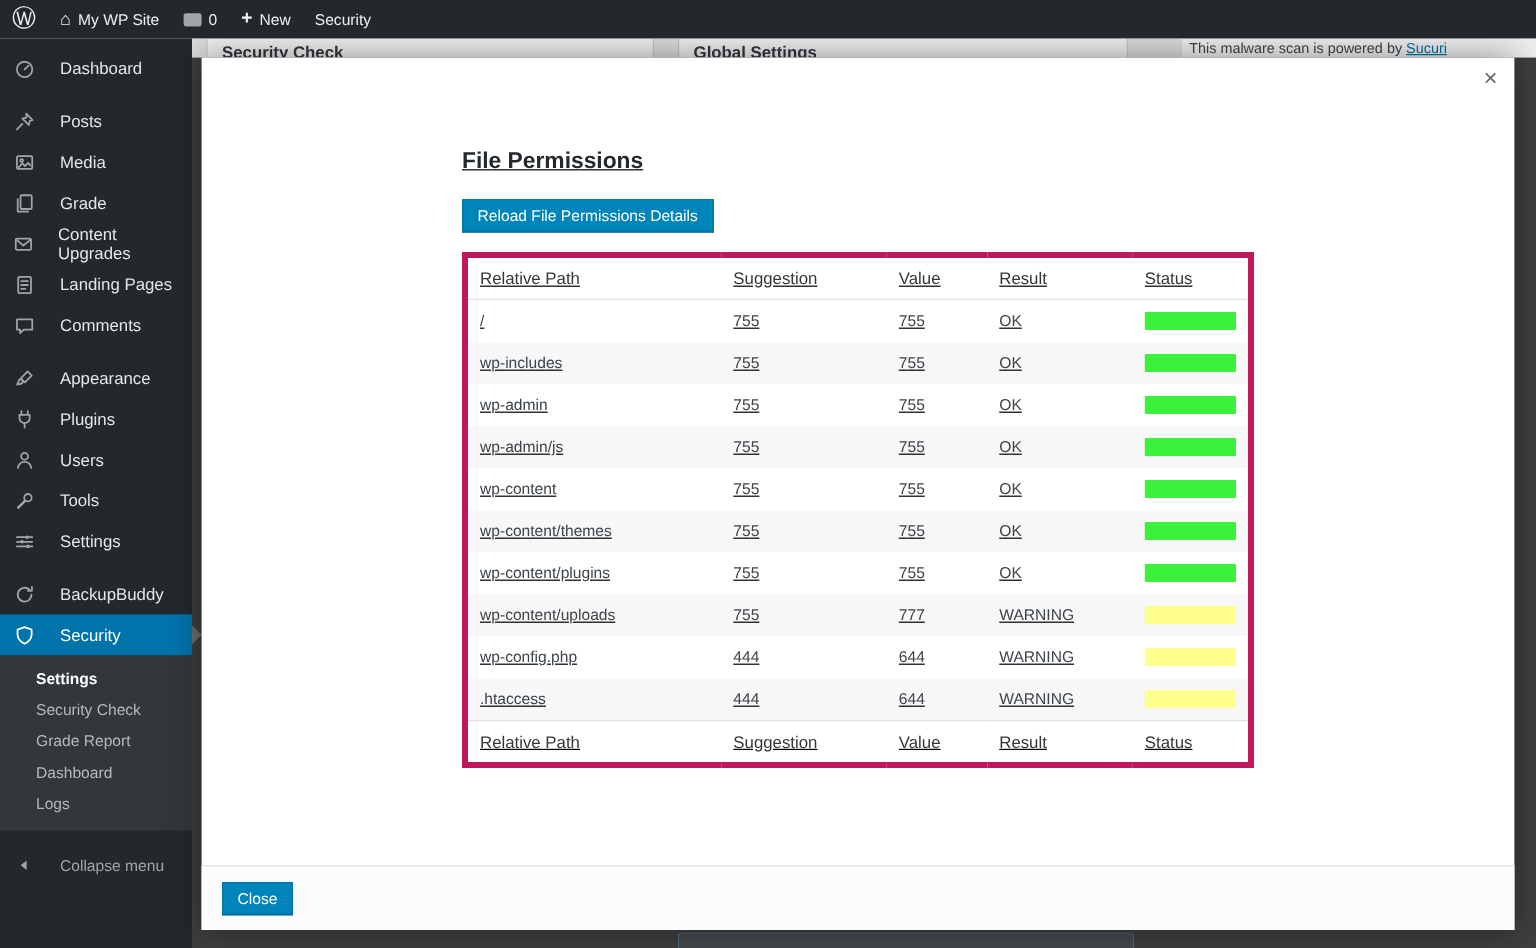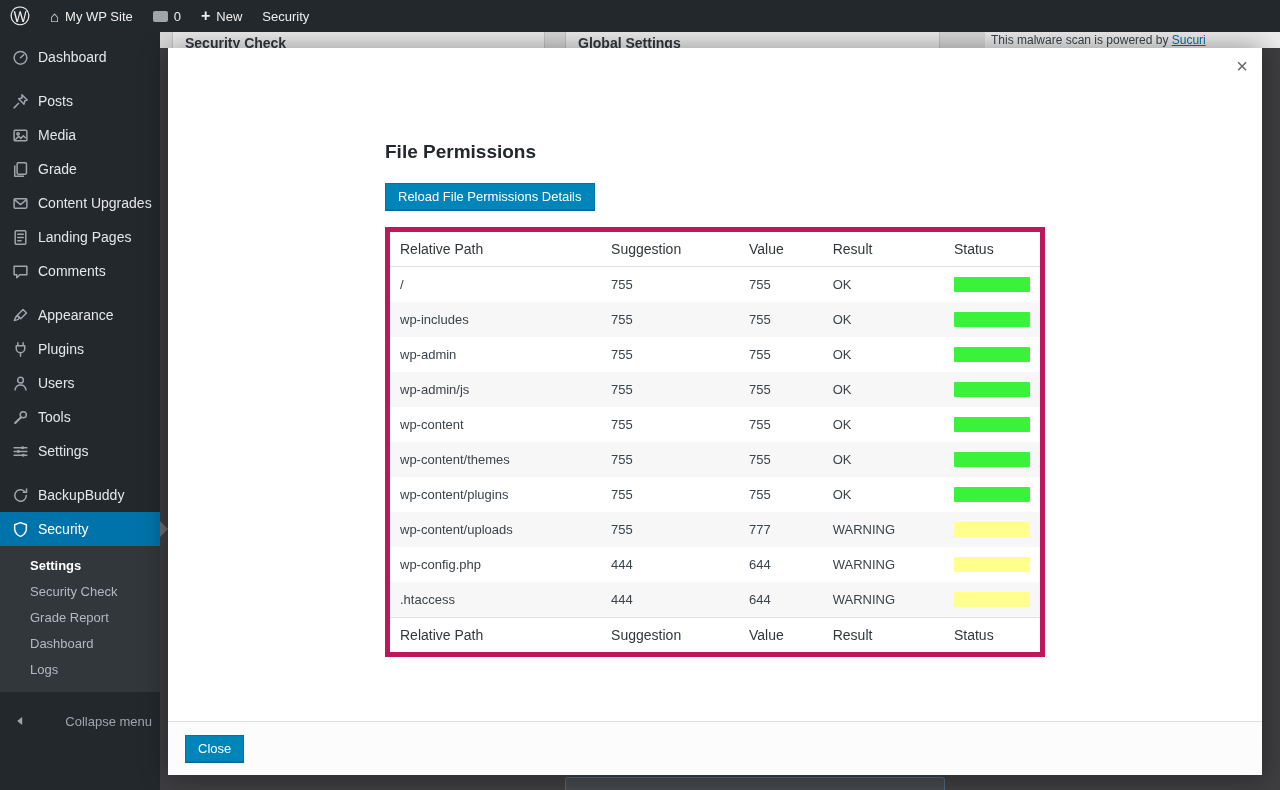--- a/index.html
+++ b/index.html
@@ -3,21 +3,21 @@
 <meta charset="utf-8">
 <style>
   * { box-sizing: border-box; margin: 0; padding: 0; }
   html,body { width:1280px; height:790px; }
   body {
     font-family: "Liberation Sans", sans-serif;
     background:#f1f1f1;
     position:relative;
     overflow:hidden;
   }
-  [data-interactable="true"] { cursor:pointer; }
+  [data-interactable="true"] { cursor:pointer;gap:12px; }
 
   
   .admin-bar {
     position:absolute; top:0; left:0; right:0; height:32px;
     background:#23282d; color:#eee; display:flex; align-items:stretch;
     font-size:13px; z-index:60;
   }
   .ab-item { display:flex; align-items:center; gap:6px; padding:0 10px; color:#eee; }
   .ab-wplogo { font-size:20px; line-height:1; color:#eee; }
   .ab-home { font-size:15px; line-height:1; }
@@ -46,21 +46,21 @@
     content:""; position:absolute; right:-8px; top:50%; margin-top:-8px;
     border:8px solid transparent; border-left-color:#6c6c6c; border-right-width:0;
   }
   .submenu { background:#32373c; padding:7px 0 9px; }
   .submenu-item {
     padding:6px 12px 6px 30px; font-size:13px; color:#b4b9be; line-height:14px;
   }
   .submenu-item.current { color:#fff; font-weight:bold; }
   .collapse-item {
     display:flex; align-items:center; margin-top:12px; height:34px;
-    padding:0 8px 0 10px; color:#a0a5aa; font-size:13px;justify-content:space-between;
+    padding:0 8px 0 10px; color:#a0a5aa; font-size:13px;
   }
   .collapse-item .menu-icon { color:#a0a5aa; }
 
   
   .content-strip {
     position:absolute; left:160px; top:32px; right:0; height:16px;
     background:#d9d9d9; overflow:hidden; z-index:20;
   }
   .postbox {
     position:absolute; top:0; height:40px; background:#ececec;
@@ -86,21 +86,21 @@
   
   .modal {
     position:absolute; left:168px; top:48px; width:1094px; bottom:15px;
     background:#fff; z-index:50; box-shadow:0 0 26px rgba(0,0,0,.4);
   }
   .modal-close {
     position:absolute; top:8px; right:14px; font-size:20px; line-height:20px;
     color:#666; z-index:5;
   }
   .modal-body { position:absolute; top:0; left:0; right:0; bottom:56px; overflow:hidden; }
-  .modal-content { width:660px; margin:17px auto; padding-top:76px; }
+  .modal-content { width:660px; margin:0 auto; padding-top:76px;text-decoration:underline; }
   .modal-title { font-size:19px; font-weight:bold; color:#23282d; margin-bottom:20px; }
   .btn-primary {
     display:inline-block; background:#0085ba; border:1px solid #0073aa;
     color:#fff; font-size:13px; line-height:25px; padding:0 12px; border-radius:0;
     box-shadow:0 1px 0 #006799; font-family:"Liberation Sans", sans-serif;
   }
 
   .perm-table {
     width:660px; margin-top:17px; border-collapse:collapse;
     border:5px solid #be185d; font-size:13px; color:#3c434a; background:#fff;

